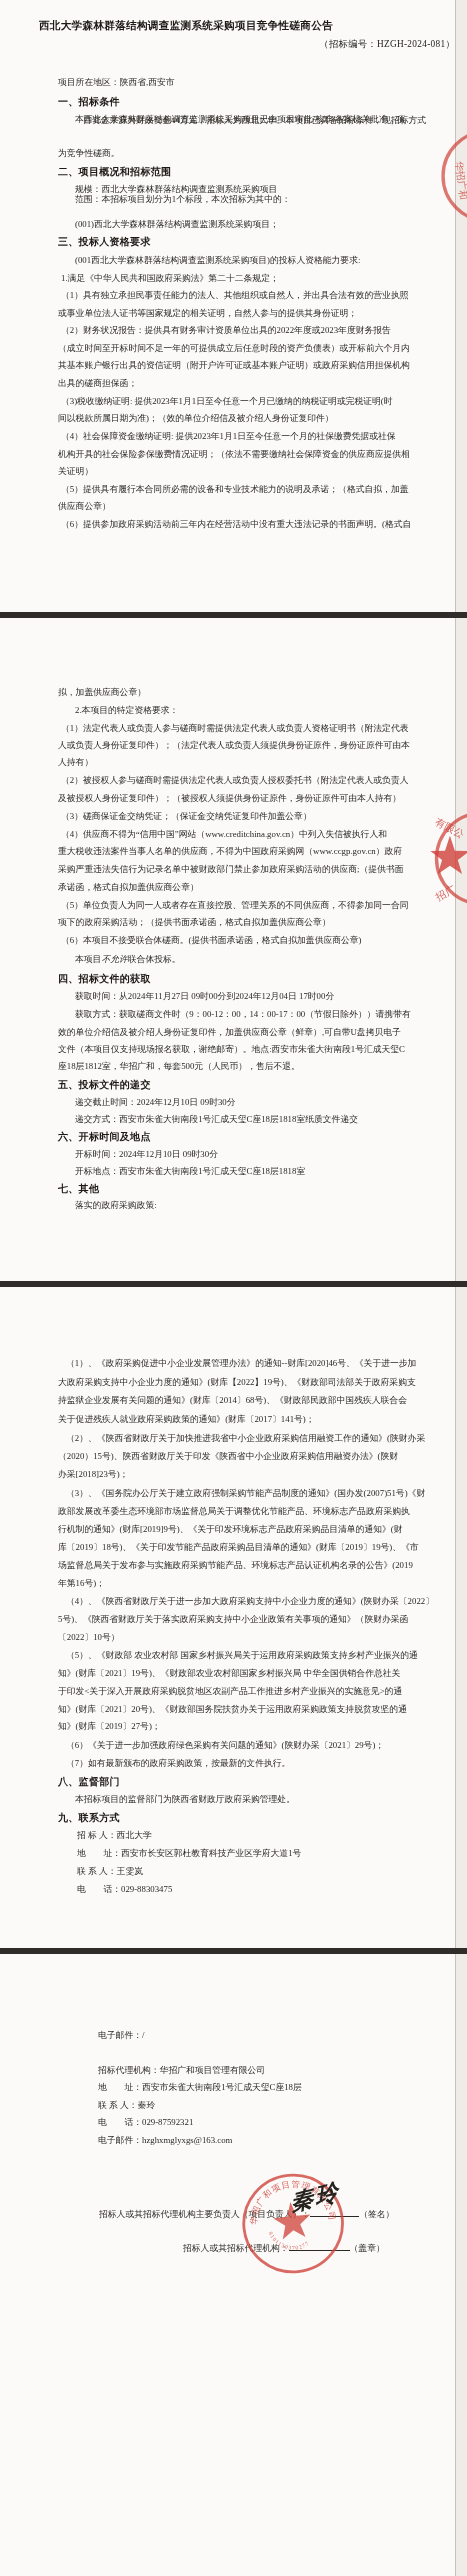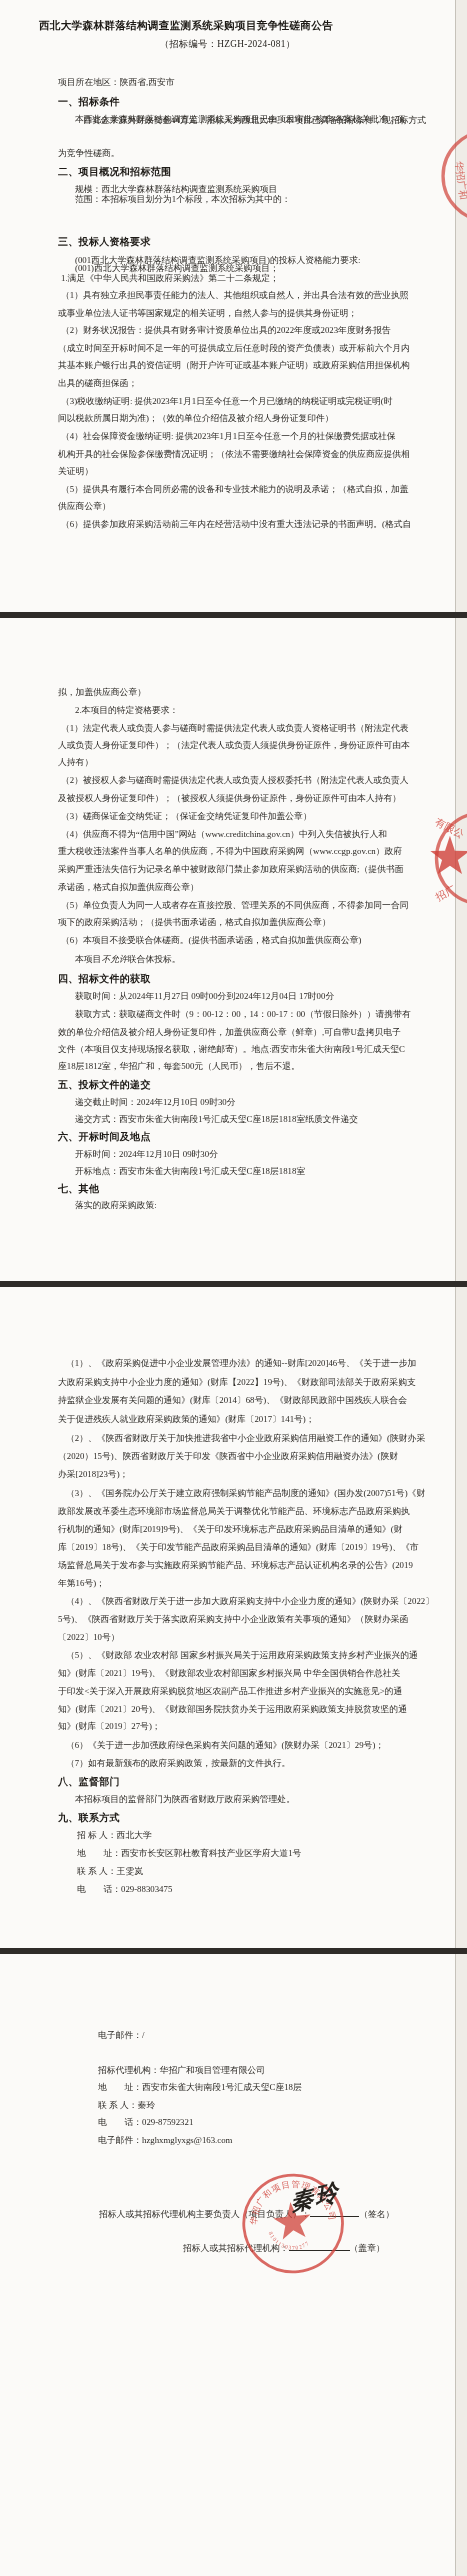--- a/index.html
+++ b/index.html
@@ -7,21 +7,21 @@
     position:relative;
     width:467px;height:2620px;
     margin:0 auto;
     background:#fbfaf8;
     overflow:hidden;
     font-family:"Liberation Serif","DejaVu Serif",serif;
     color:#2b2824;
   }
   .line{position:absolute;white-space:pre;font-size:8.8px;line-height:11.3px;}
   .title{left:0;width:372px;text-align:center;font-size:10.6px;font-weight:700;color:#1d1a16;letter-spacing:0.3px;}
-  .subtitle{left:0;width:455px;text-align:center;font-size:9.3px;color:#24211d;letter-spacing:0.3px;}
+  .subtitle{left:0;width:455px;text-align:right;font-size:9.3px;color:#24211d;letter-spacing:0.3px;}
   .h{left:58px;font-size:10px;font-weight:700;color:#1e1b17;letter-spacing:0.3px;}
   .b{left:58px;}
   .i1{left:75px;}
   .li{left:61px;}
   .pol{left:66px;}
   .c2{left:77px;}
   .c4{left:98px;}
   .em{font-style:italic;}
   .sep{position:absolute;left:0;width:467px;background:var(--sep,#2f2c29);z-index:5;}
   .edge{position:absolute;top:0;left:455px;width:12px;height:2620px;background:var(--edge-fill,#efece7);border-left:0.5px solid var(--edge-line,#c6c2ba);z-index:1;}
@@ -49,21 +49,21 @@
       <div class="line title" style="top: 19.6px;">西北大学森林群落结构调查监测系统采购项目竞争性磋商公告</div>
       <div class="line subtitle" style="top: 39px;">（招标编号：HZGH-2024-081）</div>
       <div class="line b" style="top: 77px;">项目所在地区：陕西省,西安市</div>
       <div class="line h" style="top: 96px;">一、招标条件</div>
       <div class="line i1" style="top: 114px;">本西北大学森林群落结构调查监测系统采购项目已由项目审批/核准/备案机关批准，项</div>
       <div class="line b" style="top: 115px; margin-left: 25px;">目资金来源为财政资金44万元，招标人为西北大学。本项目已具备招标条件，现招标方式</div>
       <div class="line b" style="top: 148px;">为竞争性磋商。</div>
       <div class="line h" style="top: 166px;">二、项目概况和招标范围</div>
       <div class="line i1" style="top: 184px;">规模：西北大学森林群落结构调查监测系统采购项目</div>
       <div class="line i1" style="top: 194px;">范围：本招标项目划分为1个标段，本次招标为其中的：</div>
-      <div class="line i1" style="top: 219px; margin-top: 44px;">(001)西北大学森林群落结构调查监测系统采购项目；</div>
+      <div class="line i1" style="top: 219px;">(001)西北大学森林群落结构调查监测系统采购项目；</div>
       <div class="line h" style="top: 236px;">三、投标人资格要求</div>
       <div class="line i1" style="top: 255px;">(001西北大学森林群落结构调查监测系统采购项目)的投标人资格能力要求:</div>
       <div class="line li" style="top: 273px;">1.满足《中华人民共和国政府采购法》第二十二条规定；</div>
       <div class="line li" style="top: 290px;">（1）具有独立承担民事责任能力的法人、其他组织或自然人，并出具合法有效的营业执照</div>
       <div class="line b" style="top: 308px;">或事业单位法人证书等国家规定的相关证明，自然人参与的提供其身份证明；</div>
       <div class="line li" style="top: 325px;">（2）财务状况报告：提供具有财务审计资质单位出具的2022年度或2023年度财务报告</div>
       <div class="line b" style="top: 343px;">（成立时间至开标时间不足一年的可提供成立后任意时段的资产负债表）或开标前六个月内</div>
       <div class="line b" style="top: 360px;">其基本账户银行出具的资信证明（附开户许可证或基本账户证明）或政府采购信用担保机构</div>
       <div class="line b" style="top: 378px;">出具的磋商担保函；</div>
       <div class="line li" style="top: 396px;">（3)税收缴纳证明: 提供2023年1月1日至今任意一个月已缴纳的纳税证明或完税证明(时</div>

